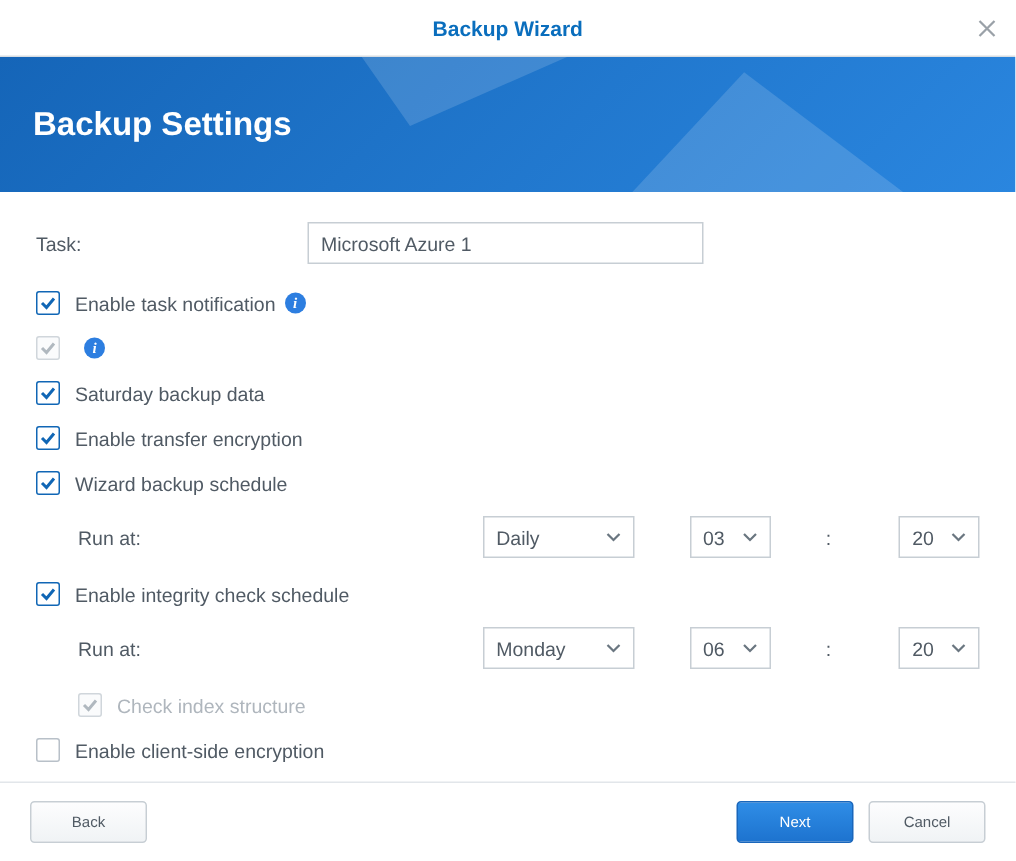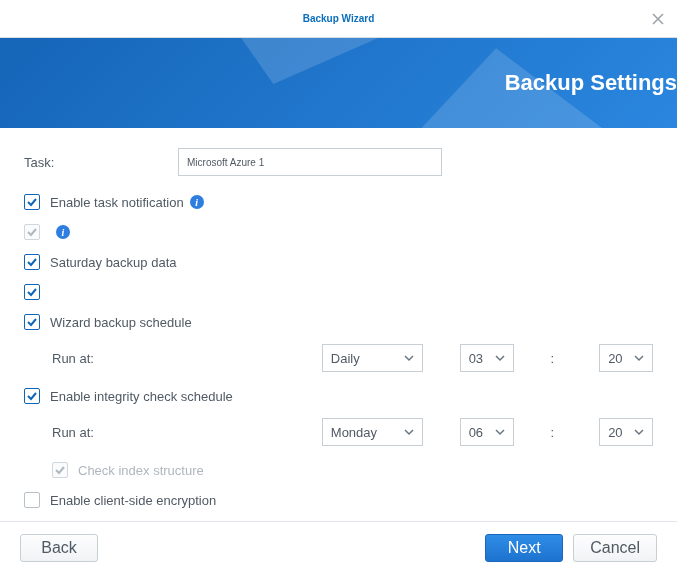--- a/index.html
+++ b/index.html
@@ -16,21 +16,21 @@
     height: 38px;
     display: flex;
     align-items: center;
     justify-content: center;
     position: relative;
     border-bottom: 1px solid #d8dde2;
   }
   .titlebar-title {
     color: #0a6ebd;
     font-weight: 600;
-    font-size: 10px;
+    font-size: 14px;
   }
   .close-btn {
     position: absolute;
     right: 0;
     top: 0;
     width: 38px;
     height: 38px;
     display: flex;
     align-items: center;
     justify-content: center;
@@ -39,21 +39,20 @@
     cursor: pointer;
   }
   .banner {
     height: 90px;
     background: linear-gradient(135deg, #1565b8 0%, #1e73c8 40%, #2a86df 100%);
     position: relative;
     overflow: hidden;
     display: flex;
     align-items: center;
     padding-left: 22px;
-    justify-content: flex-end;
   }
   .banner::before, .banner::after {
     content: "";
     position: absolute;
     border-style: solid;
     opacity: 0.15;
   }
   .banner::before {
     top: -30px; left: 200px;
     border-width: 80px 120px 0 80px;
@@ -73,32 +72,33 @@
     position: relative;
     z-index: 1;
   }
   .content {
     padding: 20px 24px 0 24px;
   }
   .row {
     display: flex;
     align-items: center;
     margin-bottom: 12px;
+    gap: 27px;
   }
   .row.first { margin-bottom: 18px; }
   .label-task {
     width: 154px;
     color: #505a64;
   }
   .task-input {
     width: 264px;
     height: 28px;
     border: 1px solid #c7ced4;
     padding: 0 8px;
-    font-size: 10px;
+    font-size: 13px;
     color: #505a64;
   }
   .check-row {
     display: flex;
     align-items: center;
     margin-bottom: 14px;
   }
   .check-row.indent1 { padding-left: 28px; }
   .checkbox {
     width: 16px;
@@ -148,21 +148,21 @@
   .footer {
     position:absolute; bottom:0; left:0; right:0;
     border-top:1px solid #e2e6ea;
     padding: 12px 20px;
     display:flex; align-items:center;
   }
   .btn {
     height:28px; min-width:78px; padding:0 16px;
     border:1px solid #c7ced4; border-radius:3px;
     background:linear-gradient(#fdfdfe,#f0f3f5);
-    color:#505a64; font-size:16px; cursor:pointer;
+    color:#505a64; font-size:10px; cursor:pointer;
     display:flex; align-items:center; justify-content:center;
   }
   .btn.primary {
     background:linear-gradient(#2f8de6,#1d73cf);
     border-color:#1966bb; color:#fff;
   }
   .spacer { flex:1; }
   .btn + .btn { margin-left:10px; }
 </style>
 </head>
@@ -215,20 +215,21 @@
     </div>
     <span class="check-label">Saturday backup data</span>
   </div>
 
   <div class="check-row">
     <div class="checkbox checked">
       <svg viewBox="0 0 12 12">
           <path d="M2 6 L5 9 L10 3" stroke="#1066b5" stroke-width="2" fill="none"></path>
         </svg>
     </div>
+    <span class="check-label">Enable transfer encryption</span>
   </div>
 
   <div class="check-row">
     <div class="checkbox checked">
       <svg viewBox="0 0 12 12">
           <path d="M2 6 L5 9 L10 3" stroke="#1066b5" stroke-width="2" fill="none"></path>
         </svg>
     </div>
     <span class="check-label">Wizard backup schedule</span>
   </div>

